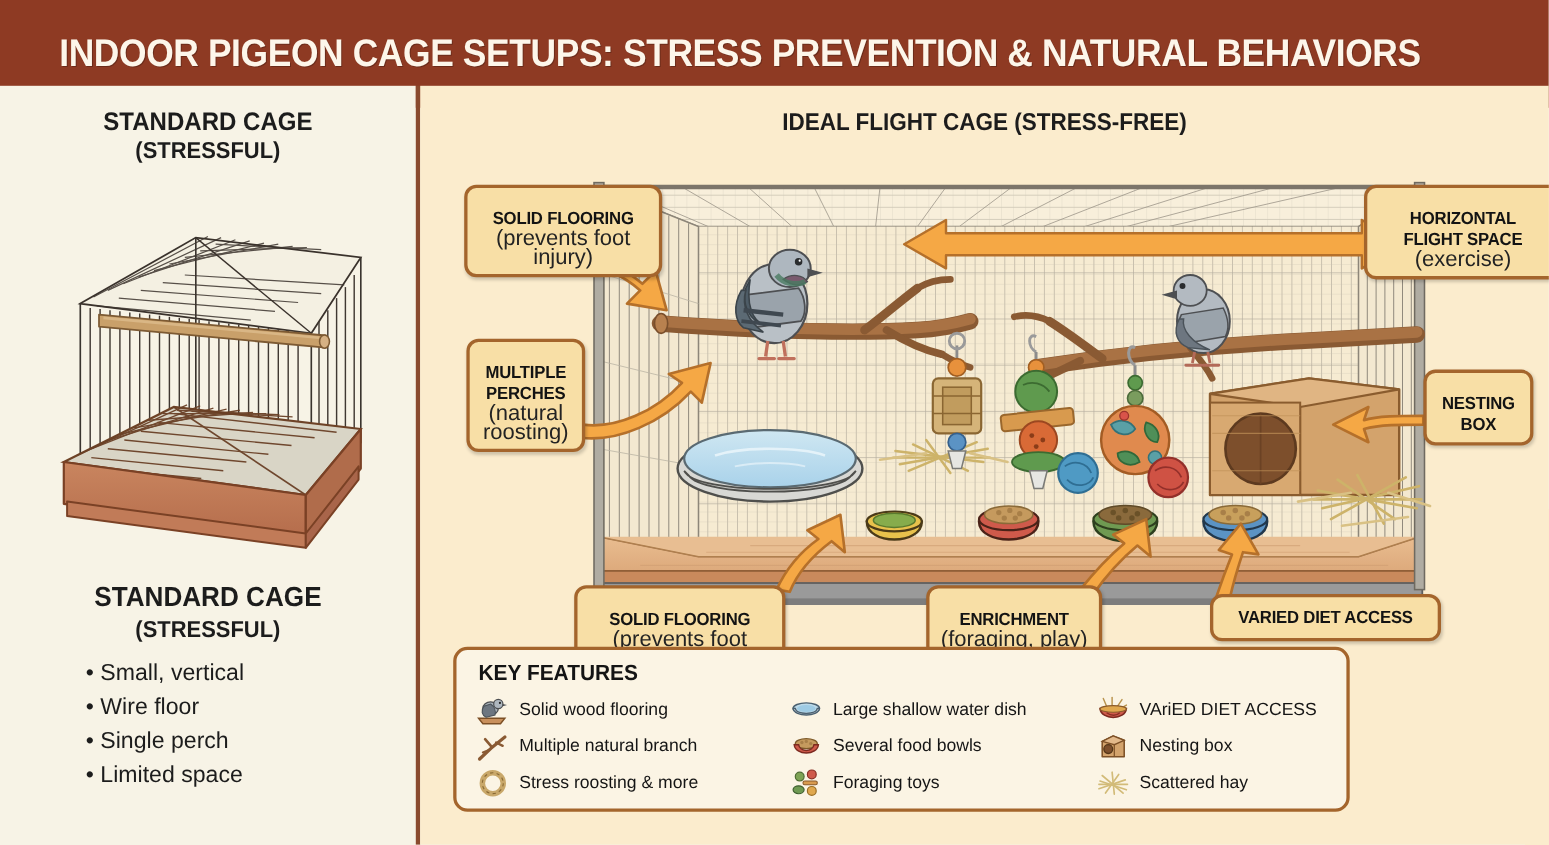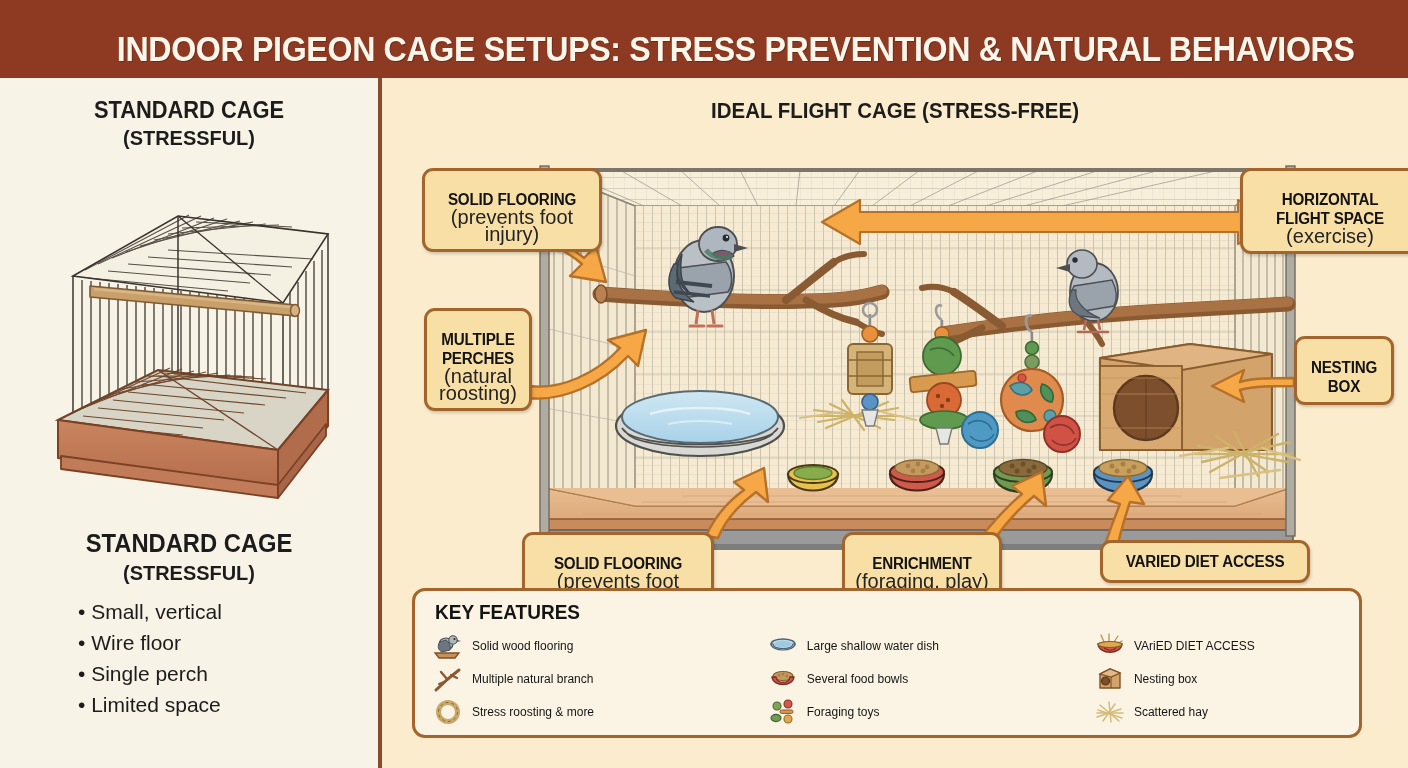--- a/index.html
+++ b/index.html
@@ -8,21 +8,21 @@
     font-family: "Liberation Sans", sans-serif;
     background: #f7f3e6;
     overflow: hidden;
   }
   #root { position: relative; width: 1408px; height: 768px; }
 
   
   .header {
     position: absolute; left: 0; top: 0; width: 1408px; height: 98px;
     background: #8e3a23;
-    display: flex; align-items: center; justify-content: flex-end;
+    display: flex; align-items: center; justify-content: flex-start;
   }
   .header-title {
     color: #fdf6ea;
     font-size: 35px;
     font-weight: bold;
     letter-spacing: -0.4px;
     transform: scaleX(0.92);
     white-space: nowrap;
     text-shadow: 1px 1px 0 rgba(0,0,0,.25);
   }
@@ -95,41 +95,41 @@
   #callout-solid-top   { left: 422px; top: 168px; width: 180px; }
   #callout-perches     { left: 424px; top: 308px; width: 108px; }
   #callout-horizontal  { left: 1240px; top: 168px; width: 180px; }
   #callout-nesting     { left: 1294px; top: 336px; width: 100px; }
   #callout-solid-bot   { left: 522px; top: 532px; width: 192px; }
   #callout-enrichment  { left: 842px; top: 532px; width: 160px; }
   #callout-diet        { left: 1100px; top: 540px; width: 210px; padding-top: 9px; padding-bottom: 9px; }
 
   
   .keybox {
-    position: absolute; left: 412px; top: 588px; width: 950px; height: 150px;
+    position: absolute; left: 412px; top: 588px; width: 815px; height: 150px;
     background: #fbf4e4;
     border: 3px solid #a4652c;
     border-radius: 13px;
   }
   .keybox-title {
     position: absolute; left: 20px; top: 10px;
     font-size: 20px; font-weight: bold; color: #141414;
     transform: scaleX(0.95); transform-origin: left center;
   }
   .keycols {
     position: absolute; left: 18px; top: 40px; right: 14px;
     display: flex; gap: 0;
   }
   .keycol { display: flex; flex-direction: column; gap: 3px; }
   .keycol:nth-child(1) { width: 348px; }
   .keycol:nth-child(2) { width: 340px; }
   .keycol:nth-child(3) { width: 260px; }
   .keyitem {
     display: flex; align-items: center; gap: 9px;
-    font-size: 12px; color: #151515; height: 30px;
+    font-size: 16px; color: #151515; height: 30px;
     white-space: nowrap;
   }
   .keyicon { width: 30px; height: 26px; flex: 0 0 30px; }
 
   svg { display: block; overflow: visible; }
 </style>
 </head>
 <body>
 
 <div id="root">

